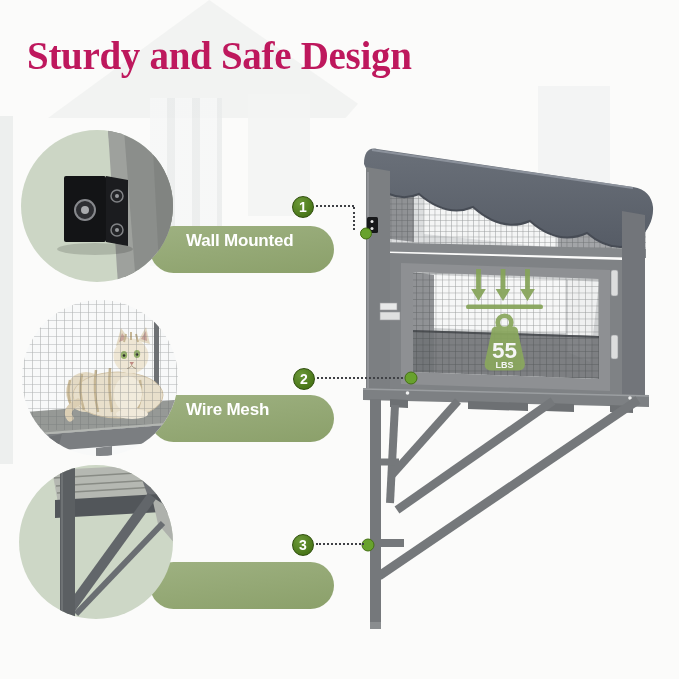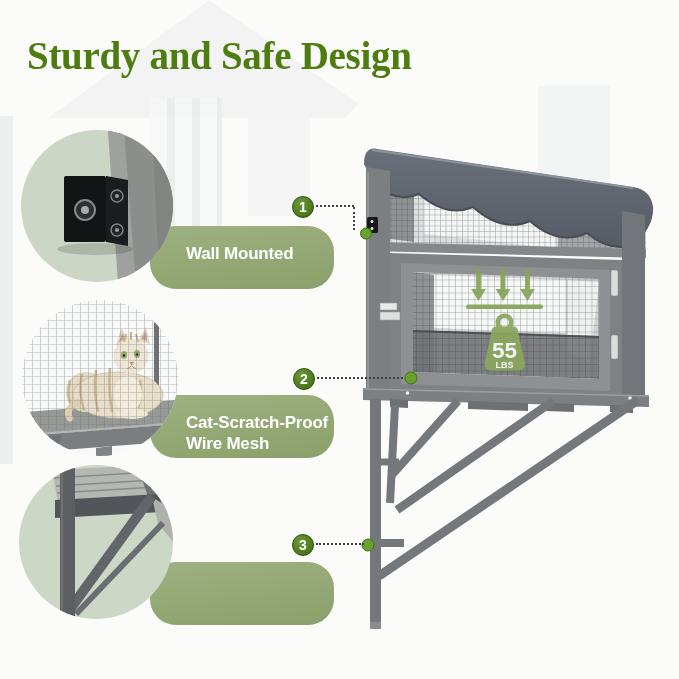--- a/index.html
+++ b/index.html
@@ -13,30 +13,30 @@
     clip-path:polygon(0 100%,52% 0,100% 88%,96% 100%);opacity:.75;}
   .bg-windows{left:150px;top:98px;width:72px;height:168px;opacity:.8;
     background:repeating-linear-gradient(90deg,#f6f7f7 0 17px,#e9ebeb 17px 25px);}
   .bg-band-right{left:538px;top:86px;width:72px;height:124px;background:#f1f2f3;opacity:.8;}
   .bg-left-strip{left:0;top:116px;width:13px;height:348px;background:#edefee;}
   .bg-mid{left:248px;top:94px;width:62px;height:122px;background:#f3f4f3;opacity:.8;}
 
   .title{
     position:absolute;left:27px;top:33px;z-index:4;
     font-family:"Liberation Serif",serif;font-size:39px;font-weight:700;
-    color:#4d7c0f;letter-spacing:-.3px;white-space:nowrap;
+    color:#be185d;letter-spacing:-.3px;white-space:nowrap;
   }
 
   .pill{
-    position:absolute;left:150px;width:184px;height:63px;z-index:1;
+    position:absolute;left:150px;width:184px;height:47px;z-index:1;
     background:linear-gradient(172deg,#9eb181 0%,#8e a 100%);
     background:linear-gradient(172deg,#9eb181 0%,#8ba06a 100%);
     border-radius:26px;color:#ffffff;font-weight:bold;font-size:17px;
     line-height:21px;letter-spacing:-.2px;
-    padding:17px 0 0 36px;box-sizing:border-box;
+    padding:4px 0 0 36px;box-sizing:border-box;
   }
   .pill-1{top:226px;} .pill-2{top:395px;} .pill-3{top:562px;}
   .pill span{display:block;}
 
   .badge{
     position:absolute;width:22px;height:22px;border-radius:50%;z-index:1;
     background:radial-gradient(circle at 35% 30%,#6b9838,#487517 75%);
     border:1px solid #2f4e0d;box-sizing:border-box;
     color:#fff;font-size:14px;font-weight:bold;
     display:flex;align-items:center;justify-content:center;
@@ -61,21 +61,20 @@
 <div class="bg bg-band-right"></div>
 <div class="bg bg-left-strip"></div>
 <div class="bg bg-mid"></div>
 
 <div class="title">Sturdy and Safe Design</div>
 
 <div class="pill pill-1">
   <span>Wall Mounted</span>
 </div>
 <div class="pill pill-2">
-  <span>Cat-Scratch-Proof</span>
   <span>Wire Mesh</span>
 </div>
 <div class="pill pill-3">
 </div>
 
 <div class="badge badge-1">
     <span>1</span>
   </div>
 <div class="badge badge-2">
     <span>2</span>

